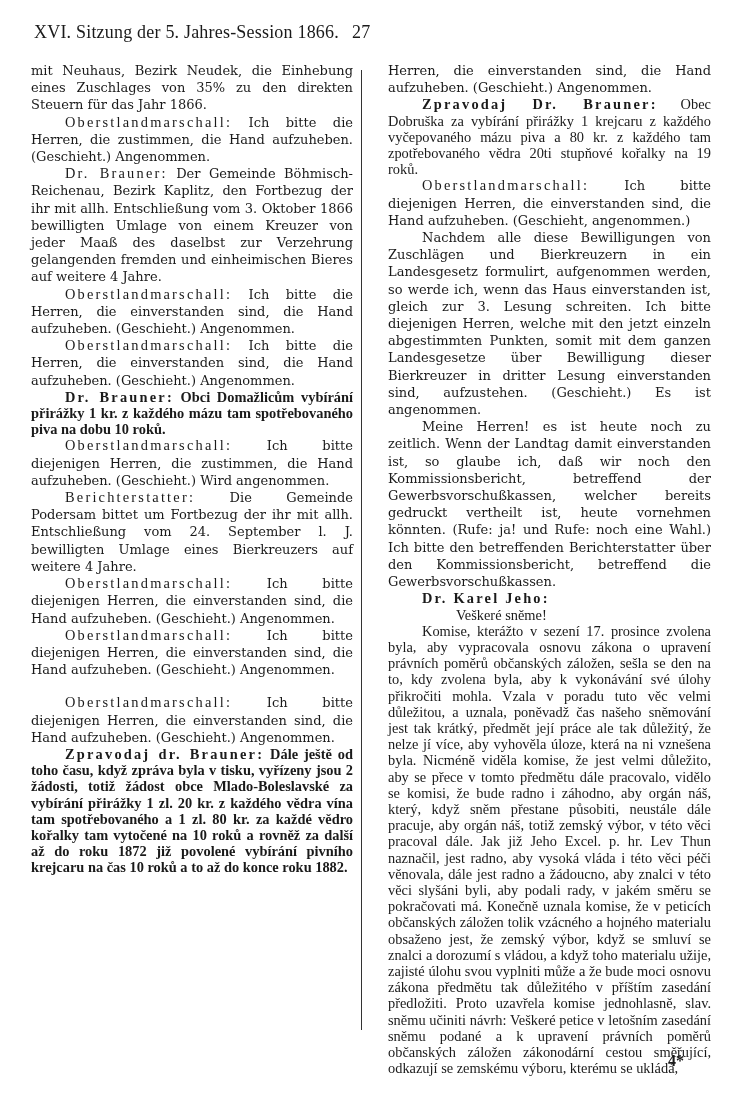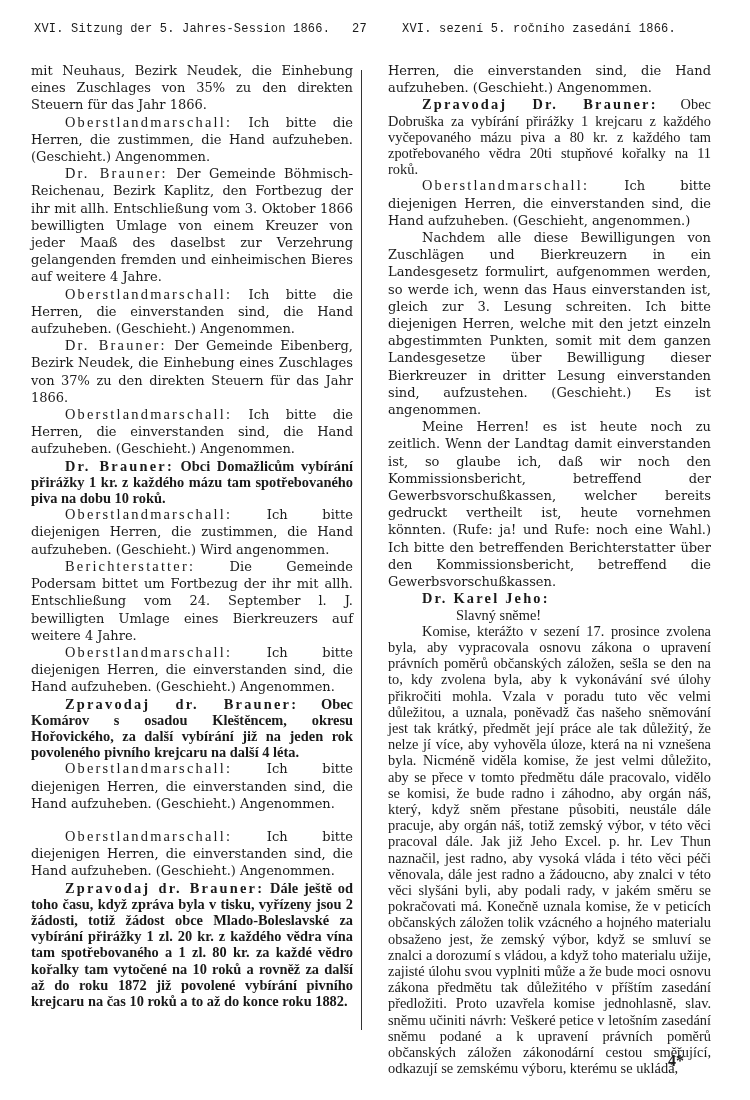--- a/index.html
+++ b/index.html
@@ -3,21 +3,21 @@
 <meta charset="utf-8">
 <style>
   html, body { margin: 0; padding: 0; background: #ffffff; }
   body {
     width: 750px; height: 1100px; position: relative; overflow: hidden;
     font-family: "DejaVu Serif", "Liberation Serif", serif;
     color: #1a1a1a;
   }
   .header {
     position: absolute; top: 22px; left: 30px; right: 30px; height: 22px;
-    font-family: Liberation Mono, monospace; font-size: 12px;
+    font-family: Liberation Serif, serif; font-size: 18px;
     letter-spacing: 0.2px;
   }
   .header .left { position: absolute; left: 4px; top: 0; }
   .header .pnum { position: absolute; left: 322px; top: 0; }
   .header .right { position: absolute; left: 372px; top: 0; }
   .col {
     position: absolute; top: 62px; width: 322px;
     font-family: "Liberation Serif", serif;
     font-size: 14.4px; line-height: 16.2px;
     text-align: justify; hyphens: manual;
@@ -41,45 +41,42 @@
     position: absolute; top: 1052px; left: 668px;
     font-family: "Liberation Serif", serif; font-weight: bold; font-size: 16px;
   }
 </style>
 </head>
 <body>
 
 <div class="header">
   <span class="left">XVI. Sitzung der 5. Jahres-Session 1866.</span>
   <span class="pnum">27</span>
-  <span class="right">XVI. sezení 5. ročního zasedání 1866.</span>
 </div>
 
 <div class="divider"></div>
 
 <div class="col left" id="col-left">
     <p class="cont"><span class="fr">mit Neuhaus, Bezirk Neudek, die Einhebung eines Zuschlages von 35% zu den direkten Steuern für das Jahr 1866.</span></p>
     <p><span class="spk">Oberstlandmarschall:</span><span class="fr"> Ich bitte die Herren, die zustimmen, die Hand aufzuheben. (Geschieht.) Angenommen.</span></p>
     <p><span class="spk">Dr. Brauner:</span><span class="fr"> Der Gemeinde Böhmisch-Reichenau, Bezirk Kaplitz, den Fortbezug der ihr mit allh. Entschließung vom 3. Oktober 1866 bewilligten Umlage von einem Kreuzer von jeder Maaß des daselbst zur Verzehrung gelangenden fremden und einheimischen Bieres auf weitere 4 Jahre.</span></p>
     <p><span class="spk">Oberstlandmarschall:</span><span class="fr"> Ich bitte die Herren, die einverstanden sind, die Hand aufzuheben. (Geschieht.) Angenommen.</span></p>
-    <p><span class="spk">Dr. Brauner:</span><span class="fr"> Der Gemeinde Eibenberg, Bezirk Neudek, die Einhebung eines Zuschlages von 37% zu den direkten Steuern für das Jahr 1866.</span></p>
     <p><span class="spk">Oberstlandmarschall:</span><span class="fr"> Ich bitte die Herren, die einverstanden sind, die Hand aufzuheben. (Geschieht.) Angenommen.</span></p>
     <p><span class="spk-b czn">Dr. Brauner:</span><span class="cz"> Obci Domažlicům vybírání přirážky 1 kr. z každého mázu tam spotřebovaného piva na dobu 10 roků.</span></p>
     <p><span class="spk">Oberstlandmarschall:</span><span class="fr"> Ich bitte diejenigen Herren, die zustimmen, die Hand aufzuheben. (Geschieht.) Wird angenommen.</span></p>
     <p><span class="spk">Berichterstatter:</span><span class="fr"> Die Gemeinde Podersam bittet um Fortbezug der ihr mit allh. Entschließung vom 24. September l. J. bewilligten Umlage eines Bierkreuzers auf weitere 4 Jahre.</span></p>
     <p><span class="spk">Oberstlandmarschall:</span><span class="fr"> Ich bitte diejenigen Herren, die einverstanden sind, die Hand aufzuheben. (Geschieht.) Angenommen.</span></p>
-    <p><span class="spk-b czn">Zpravodaj dr. Brauner:</span><span class="cz"> Obec Komárov s osadou Kleštěncem, okresu Hořovického, za další vybírání již na jeden rok povoleného pivního krejcaru na další 4 léta.</span></p>
     <p><span class="spk">Oberstlandmarschall:</span><span class="fr"> Ich bitte diejenigen Herren, die einverstanden sind, die Hand aufzuheben. (Geschieht.) Angenommen.</span></p>
     <p class="gap"><span class="spk">Oberstlandmarschall:</span><span class="fr"> Ich bitte diejenigen Herren, die einverstanden sind, die Hand aufzuheben. (Geschieht.) Angenommen.</span></p>
     <p><span class="spk-b czn">Zpravodaj dr. Brauner:</span><span class="cz"> Dále ještě od toho času, když zpráva byla v tisku, vyřízeny jsou 2 žádosti, totiž žádost obce Mlado-Boleslavské za vybírání přirážky 1 zl. 20 kr. z každého vědra vína tam spotřebovaného a 1 zl. 80 kr. za každé vědro kořalky tam vytočené na 10 roků a rovněž za další až do roku 1872 již povolené vybírání pivního krejcaru na čas 10 roků a to až do konce roku 1882.</span></p>
   </div>
 <div class="col right" id="col-right">
     <p class="cont"><span class="fr">Herren, die einverstanden sind, die Hand aufzuheben. (Geschieht.) Angenommen.</span></p>
-    <p><span class="spk-b czn">Zpravodaj Dr. Brauner:</span><span class="czn"> Obec Dobruška za vybírání přirážky 1 krejcaru z každého vyčepovaného mázu piva a 80 kr. z každého tam zpotřebovaného vědra 20ti stupňové kořalky na 11 roků.</span></p>
+    <p><span class="spk-b czn">Zpravodaj Dr. Brauner:</span><span class="czn"> Obec Dobruška za vybírání přirážky 1 krejcaru z každého vyčepovaného mázu piva a 80 kr. z každého tam zpotřebovaného vědra 20ti stupňové kořalky na 19 roků.</span></p>
     <p><span class="spk">Oberstlandmarschall:</span><span class="fr"> Ich bitte diejenigen Herren, die einverstanden sind, die Hand aufzuheben. (Geschieht, angenommen.)</span></p>
     <p><span class="fr">Nachdem alle diese Bewilligungen von Zuschlägen und Bierkreuzern in ein Landesgesetz formulirt, aufgenommen werden, so werde ich, wenn das Haus einverstanden ist, gleich zur 3. Lesung schreiten. Ich bitte diejenigen Herren, welche mit den jetzt einzeln abgestimmten Punkten, somit mit dem ganzen Landesgesetze über Bewilligung dieser Bierkreuzer in dritter Lesung einverstanden sind, aufzustehen. (Geschieht.) Es ist angenommen.</span></p>
     <p><span class="fr">Meine Herren! es ist heute noch zu zeitlich. Wenn der Landtag damit einverstanden ist, so glaube ich, daß wir noch den Kommissionsbericht, betreffend der Gewerbsvorschußkassen, welcher bereits gedruckt vertheilt ist, heute vornehmen könnten. (Rufe: ja! und Rufe: noch eine Wahl.) Ich bitte den betreffenden Berichterstatter über den Kommissionsbericht, betreffend die Gewerbsvorschußkassen.</span></p>
     <p><span class="spk-b czn">Dr. Karel Jeho:</span></p>
-    <p class="salut"><span class="czn">Slavný sněme!</span></p>
+    <p class="salut"><span class="czn">Veškeré sněme!</span></p>
     <p><span class="czn">Komise, kterážto v sezení 17. prosince zvolena byla, aby vypracovala osnovu zákona o upravení právních poměrů občanských záložen, sešla se den na to, kdy zvolena byla, aby k vykonávání své úlohy přikročiti mohla. Vzala v poradu tuto věc velmi důležitou, a uznala, poněvadž čas našeho sněmování jest tak krátký, předmět její práce ale tak důležitý, že nelze jí více, aby vyhověla úloze, která na ni vznešena byla. Nicméně viděla komise, že jest velmi důležito, aby se přece v tomto předmětu dále pracovalo, vidělo se komisi, že bude radno i záhodno, aby orgán náš, který, když sněm přestane působiti, neustále dále pracuje, aby orgán náš, totiž zemský výbor, v této věci pracoval dále. Jak již Jeho Excel. p. hr. Lev Thun naznačil, jest radno, aby vysoká vláda i této věci péči věnovala, dále jest radno a žádoucno, aby znalci v této věci slyšáni byli, aby podali rady, v jakém směru se pokračovati má. Konečně uznala komise, že v peticích občanských záložen tolik vzácného a hojného materialu obsaženo jest, že zemský výbor, když se smluví se znalci a dorozumí s vládou, a když toho materialu užije, zajisté úlohu svou vyplniti může a že bude moci osnovu zákona předmětu tak důležitého v příštím zasedání předložiti. Proto uzavřela komise jednohlasně, slav. sněmu učiniti návrh: Veškeré petice v letošním zasedání sněmu podané a k upravení právních poměrů občanských záložen zákonodární cestou směřující, odkazují se zemskému výboru, kterému se ukládá,</span></p>
   </div>
 
 <div class="footer">4*</div>
 
 </body></html>

